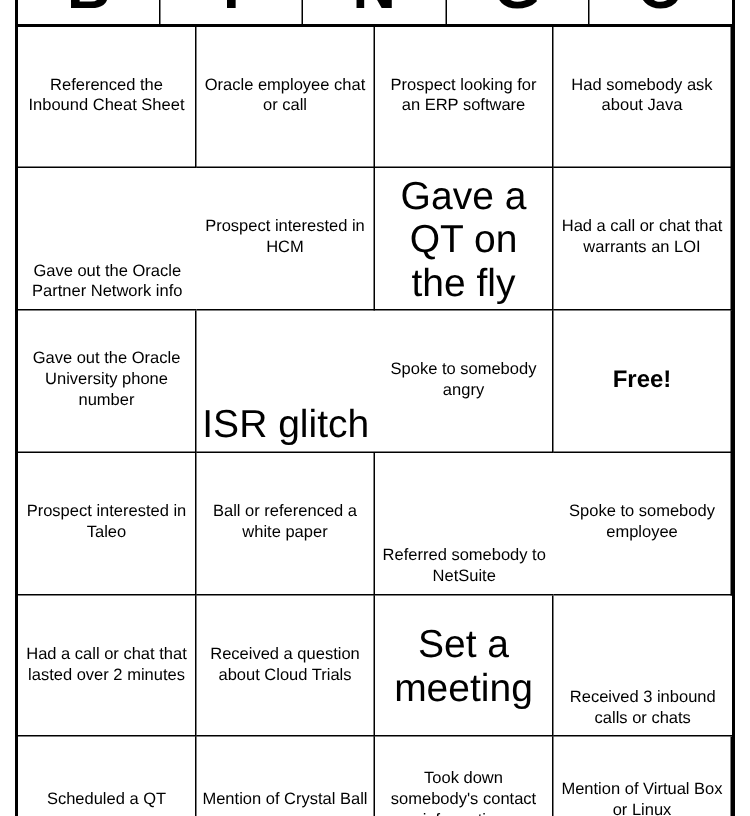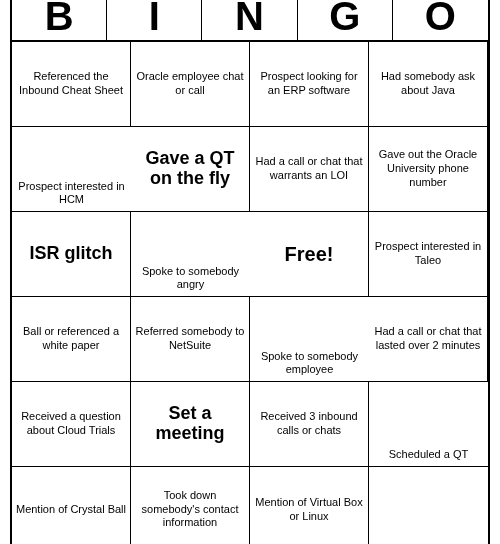--- a/index.html
+++ b/index.html
@@ -54,26 +54,26 @@
       align-items: flex-end;
     }
     .bingo-cell:nth-child(n+21) {
       border-bottom: none;
     }
     .bingo-cell span {
       font-size: 11px;
       line-height: 1.25;
     }
     .bingo-cell.large-text span {
-      font-size: 18px;
-      font-weight: bold;
+      font-size: 26px;
+      font-weight: normal;
       line-height: 1.1;
     }
     .bingo-cell.free-cell span {
-      font-size: 20px;
+      font-size: 16px;
       font-weight: bold;
       text-align: center;
     }
   </style>
 </head>
 <body>
 
 <div class="bingo-card">
   <div class="bingo-header">
   <div class="bingo-letter">B</div>
@@ -87,20 +87,23 @@
         <span>Referenced the Inbound Cheat Sheet</span>
       </div>
       <div class="bingo-cell">
         <span>Oracle employee chat or call</span>
       </div>
       <div class="bingo-cell">
         <span>Prospect looking for an ERP software</span>
       </div>
       <div class="bingo-cell">
         <span>Had somebody ask about Java</span>
+      </div>
+      <div class="bingo-cell">
+        <span>Gave out the Oracle Partner Network info</span>
       </div>
       <div class="bingo-cell">
         <span>Prospect interested in HCM</span>
       </div>
       <div class="bingo-cell large-text">
         <span>Gave a QT on the fly</span>
       </div>
       <div class="bingo-cell">
         <span>Had a call or chat that warrants an LOI</span>
       </div>

